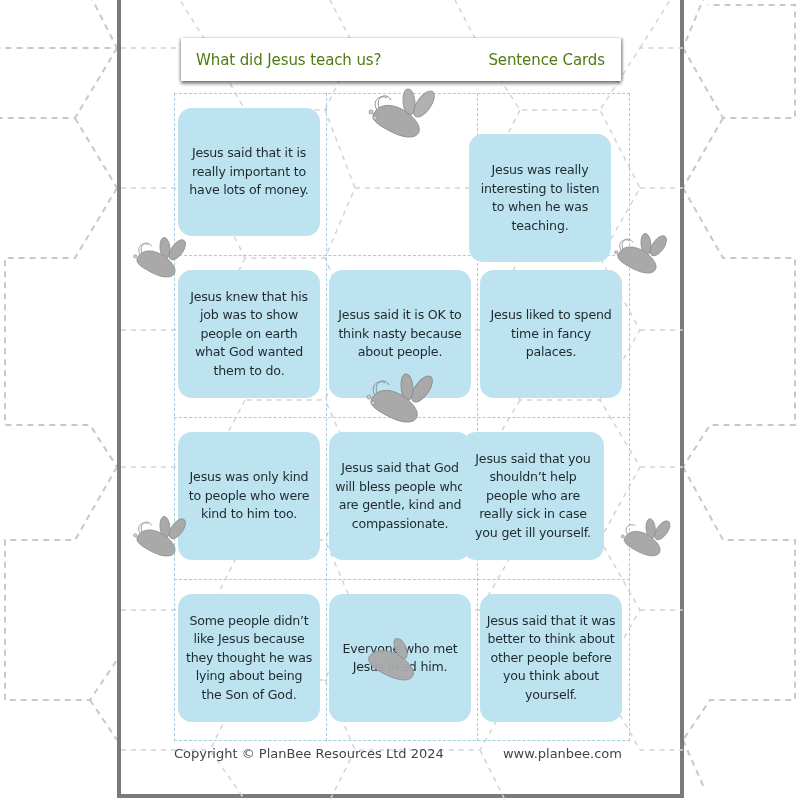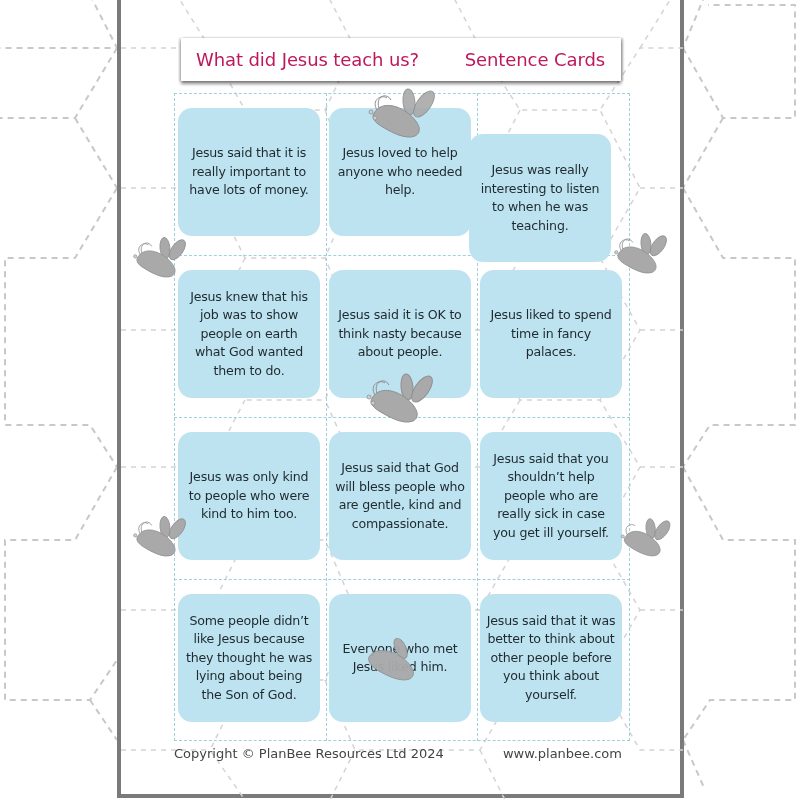--- a/index.html
+++ b/index.html
@@ -13,21 +13,21 @@
       border: 4px solid #7a7a7a; background: #ffffff; z-index: 1;
     }
     .page-pattern { position: absolute; left: -121px; top: -0px; width: 800px; height: 800px; z-index: 0; }
 
     .header-box {
       position: absolute; left: 60px; top: 38px; width: 440px; height: 43px;
       background: #ffffff; box-shadow: 0 3px 3px rgba(0,0,0,0.45), 2px 0 2px rgba(0,0,0,0.25), -2px 0 2px rgba(0,0,0,0.15);
       z-index: 3; display: flex; align-items: center; justify-content: space-between;
       padding: 0 16px 0 15px;
     }
-    .header-title, .header-subtitle { font-family: "DejaVu Sans", sans-serif; font-size: 18px; color: #be185d; letter-spacing: -0.1px; }
+    .header-title, .header-subtitle { font-family: "DejaVu Sans", sans-serif; font-size: 15px; color: #4d7c0f; letter-spacing: -0.1px; }
 
     .grid-frame {
       position: absolute; left: 53px; top: 93px; width: 456px; height: 648px;
       border: 1.5px dashed #9fd0de; z-index: 2;
     }
     .cut-line-v { position: absolute; top: 93px; height: 648px; width: 0; border-left: 1.5px dashed #9fd0de; z-index: 2; }
     .cut-line-h { position: absolute; left: 53px; width: 456px; height: 0; border-top: 1.5px dashed #9fd0de; z-index: 2; }
 
     .card {
       position: absolute; width: 142px; height: 128px; background: #bde3f1; border-radius: 14px;
@@ -114,44 +114,41 @@
   <div class="grid-frame"></div>
   <div class="cut-line-v" style="left:205px;"></div>
   <div class="cut-line-v" style="left:356px;"></div>
   <div class="cut-line-h" style="top:255px;"></div>
   <div class="cut-line-h" style="top:417px;"></div>
   <div class="cut-line-h" style="top:579px;"></div>
 
   <div class="card" style="left:57px;top:108px;">
     <span class="card-text">Jesus said that it is really important to have lots of money.</span>
   </div>
-  <div class="card" style="left:208px;top:108px;">
-    <span class="card-text">Jesus loved to help anyone who needed help.</span>
-  </div>
   <div class="card" style="left:348px;top:108px;margin-top:26px;">
     <span class="card-text">Jesus was really interesting to listen to when he was teaching.</span>
   </div>
 
   <div class="card" style="left:57px;top:270px;">
     <span class="card-text">Jesus knew that his job was to show people on earth what God wanted them to do.</span>
   </div>
   <div class="card" style="left:208px;top:270px;">
     <span class="card-text">Jesus said it is OK to think nasty because about people.</span>
   </div>
   <div class="card" style="left:57px;top:432px;">
     <span class="card-text">Jesus was only kind to people who were kind to him too.</span>
   </div>
 
   <div class="card" style="left:359px;top:270px;">
     <span class="card-text">Jesus liked to spend time in fancy palaces.</span>
   </div>
   <div class="card" style="left:208px;top:432px;">
     <span class="card-text">Jesus said that God will bless people who are gentle, kind and compassionate.</span>
   </div>
-  <div class="card" style="left:359px;top:432px;">
+  <div class="card" style="left:341px;top:432px;">
     <span class="card-text">Jesus said that you shouldn’t help people who are really sick in case you get ill yourself.</span>
   </div>
 
   <div class="card" style="left:57px;top:594px;">
     <span class="card-text">Some people didn’t like Jesus because they thought he was lying about being the Son of God.</span>
   </div>
   <div class="card" style="left:208px;top:594px;">
     <span class="card-text">Everyone who met Jesus liked him.</span>
   </div>
   <div class="card" style="left:359px;top:594px;align-items:center;">

